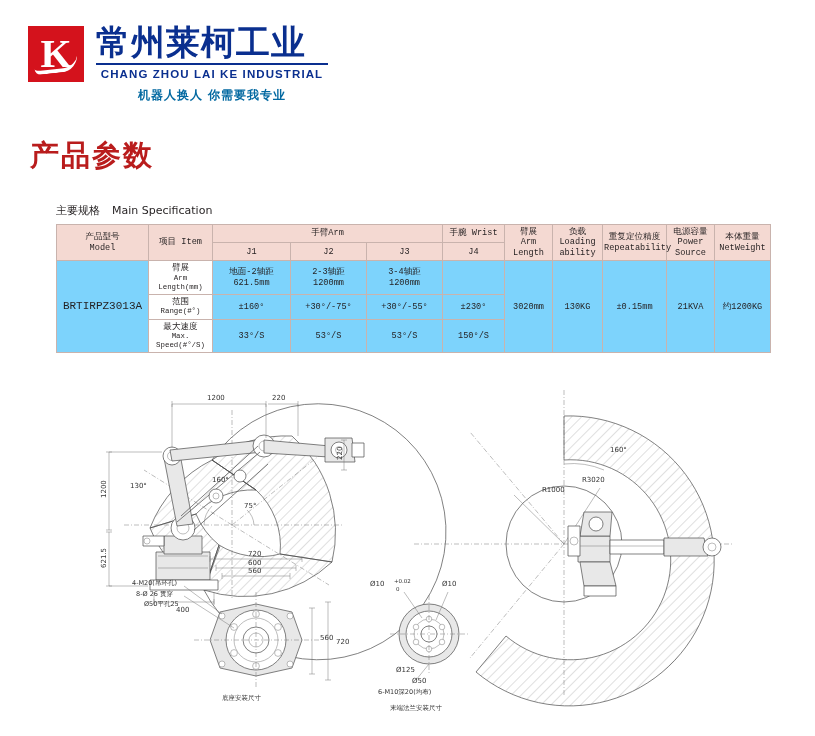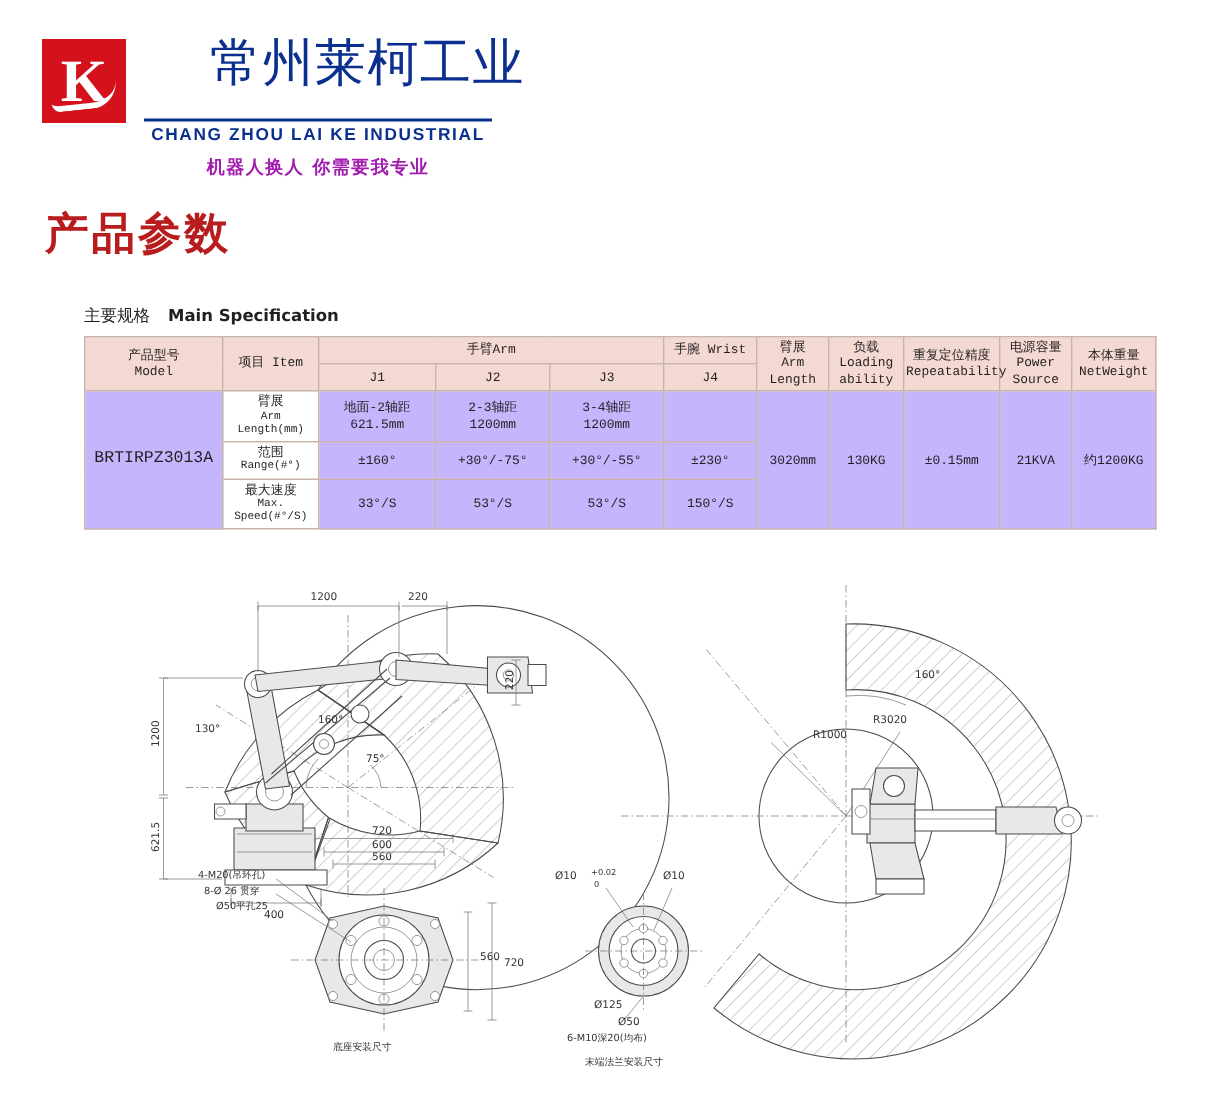--- a/index.html
+++ b/index.html
@@ -53,40 +53,39 @@
     transform: rotate(-6deg);
   }
   .logo-text {
     margin-left: 12px;
     display: flex;
     flex-direction: column;
   }
   .logo-cn {
     color: #0a2f8f;
     font-family: "DejaVu Sans", sans-serif;
-    font-weight: normal;
+    font-weight: bold;
     font-size: 34px;
     line-height: 36px;
     letter-spacing: 1px;
-    margin-left: 44px;
   }
   .logo-en {
     color: #0a2f8f;
     font-family: "Liberation Sans", sans-serif;
     font-weight: bold;
     font-size: 11.5px;
     letter-spacing: 1.1px;
-    margin-top: 19px;
+    margin-top: 3px;
     border-top: 2px solid #0a2f8f;
     padding-top: 3px;
     width: 232px;
     text-align: center;
   }
   .logo-slogan {
-    color: #a21caf;
+    color: #0369a1;
     font-family: "DejaVu Sans", sans-serif;
     font-weight: bold;
     font-size: 12px;
     letter-spacing: 1px;
     margin-top: 7px;
     text-align: center;
     width: 232px;
   }
 
   
@@ -103,21 +102,21 @@
 
   
   .spec-heading {
     position: absolute;
     left: 56px;
     top: 203px;
     font-family: "DejaVu Sans", sans-serif;
     font-size: 11px;
     color: #231f20;
   }
-  .spec-heading .en { margin-left: 12px; font-weight: bold; }
+  .spec-heading .en { margin-left: 12px; }
 
   table.spec {
     position: absolute;
     left: 56px;
     top: 224px;
     width: 704px;
     border-collapse: collapse;
     table-layout: fixed;
     font-family: Liberation Mono, monospace;
     font-size: 8.6px;
@@ -128,21 +127,21 @@
     text-align: center;
     vertical-align: middle;
     padding: 2px 1px;
     line-height: 1.22;
     font-weight: normal;
   }
   table.spec thead th {
     background: #f4d9d2;
   }
   table.spec tbody td {
-    background: #c4b5fd;
+    background: #7dd3fc;
   }
   .model-cell { font-size: 11px; }
   .rowlabel { background: #ffffff !important; }
   .rowlabel small { display:block; font-size: 7.4px; }
 
   
   .drawing {
     position: absolute;
     left: 44px;
     top: 340px;

